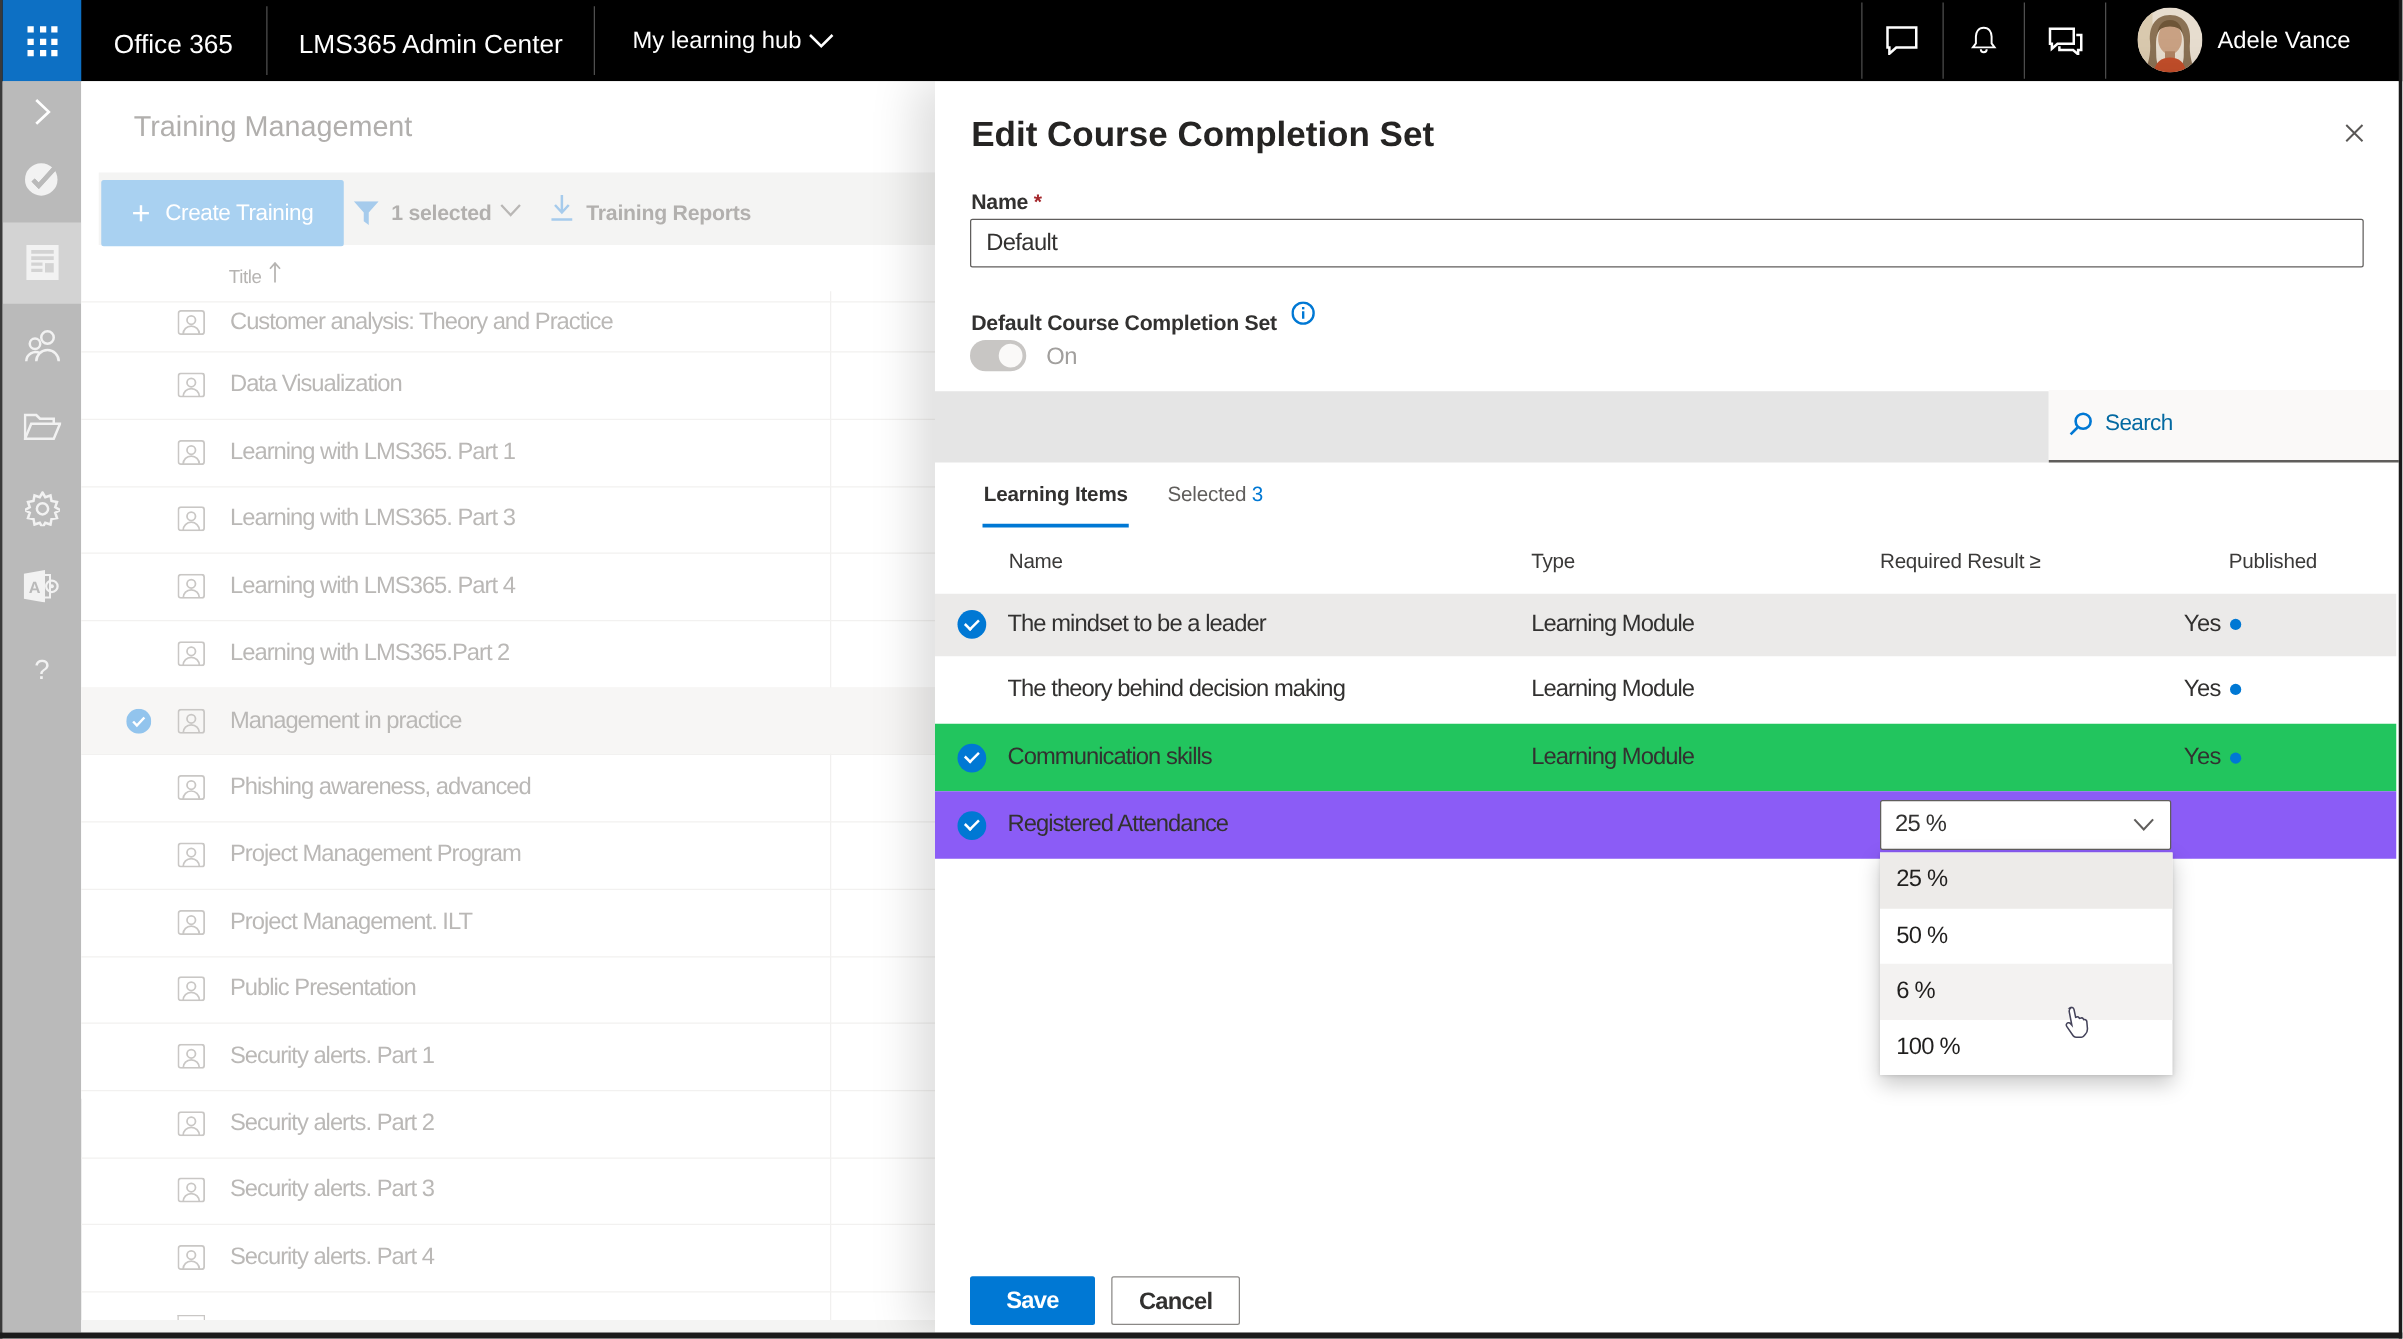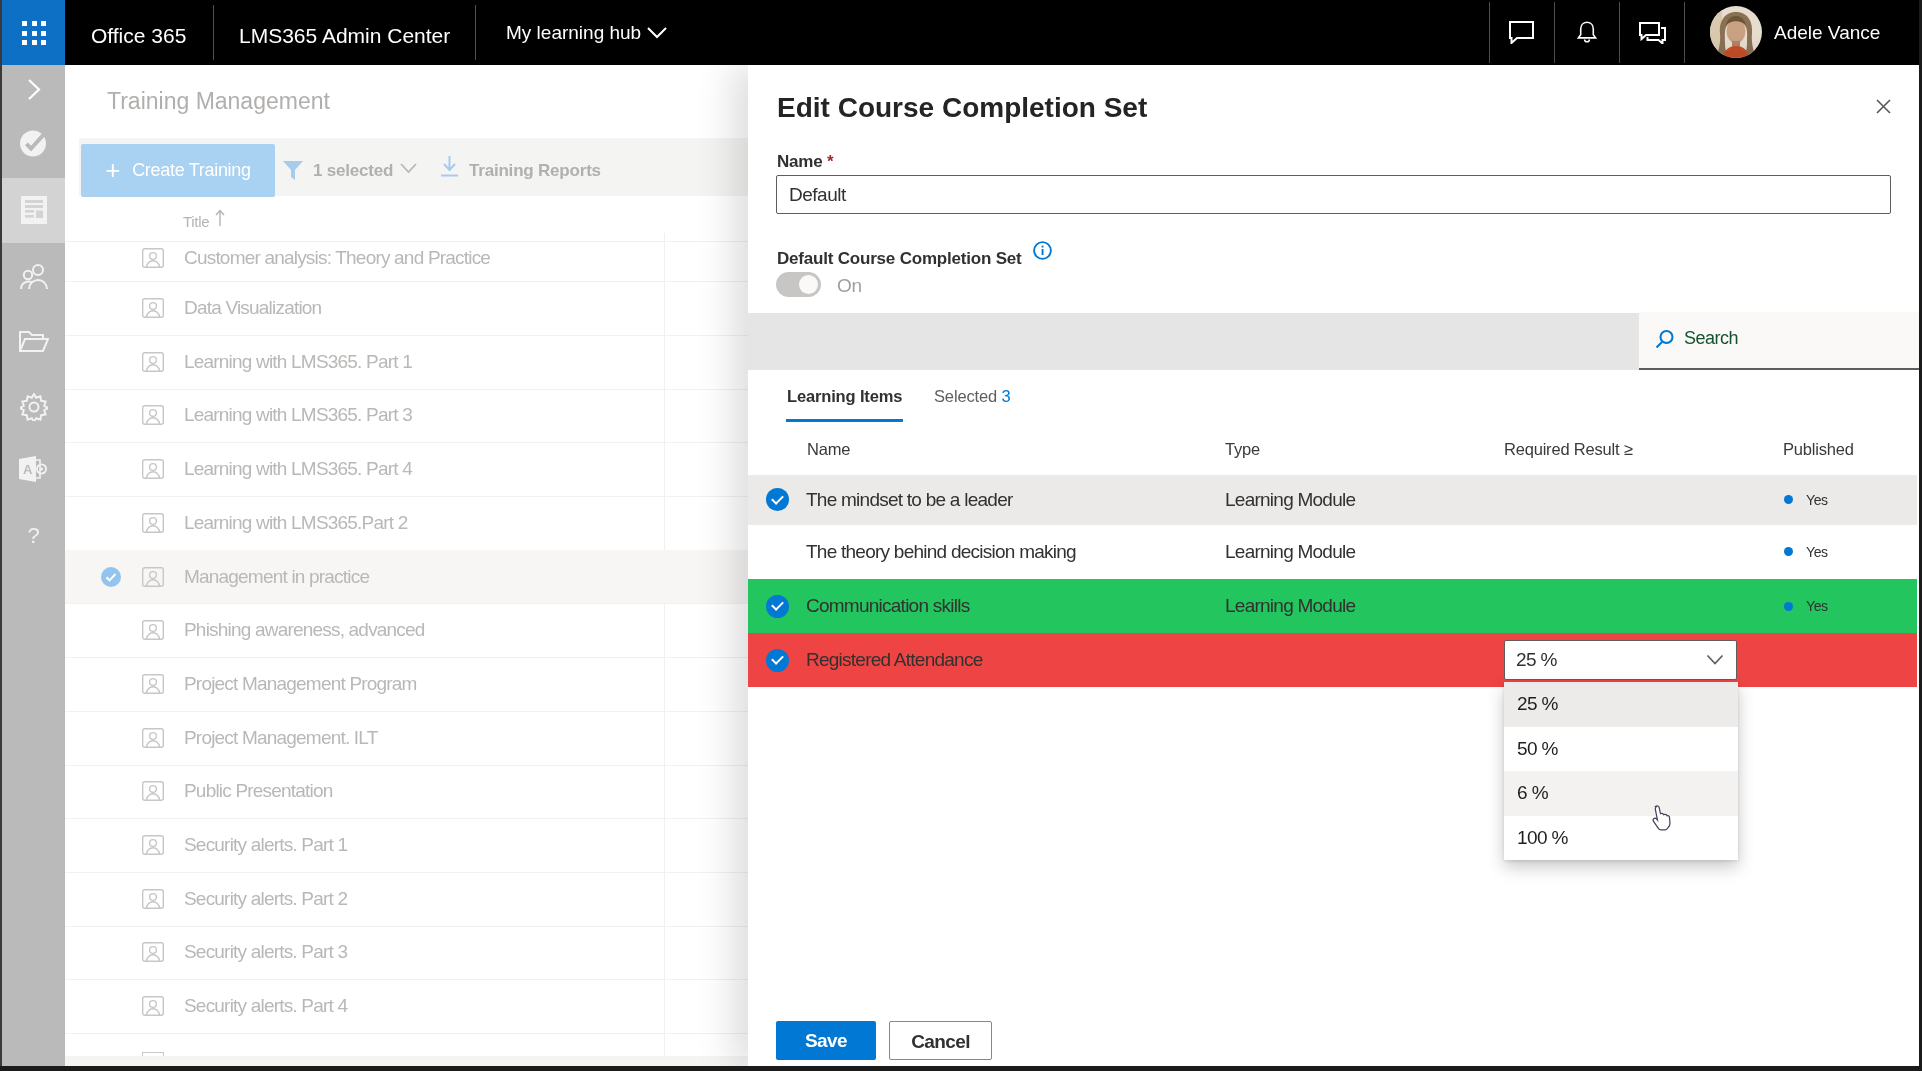--- a/index.html
+++ b/index.html
@@ -42,21 +42,21 @@
   .p { position:absolute; }
   .hdr { top:375px; font-size:16.5px; color:#3b3a39; letter-spacing:-0.2px; }
   .prow { left:0; width:1169px; }
   .prow .chk { position:absolute; left:18px; top:50%; margin-top:-11.5px; width:23px; height:23px; border-radius:50%;
     background:#0078d4; }
   .prow .chk::after { content:""; position:absolute; left:6px; top:6.5px; width:9px; height:5px;
     border-left:2.2px solid #fff; border-bottom:2.2px solid #fff; transform:rotate(-45deg); }
   .prow .nm { position:absolute; left:58px; top:50%; transform:translateY(-50%); font-size:19px; letter-spacing:-0.75px; color:#323130; white-space:nowrap; }
   .prow .tp { position:absolute; left:477px; top:50%; transform:translateY(-50%); font-size:19px; letter-spacing:-0.75px; color:#323130; }
   .prow .dot { position:absolute; left:1036px; top:50%; margin-top:-4.5px; width:9px; height:9px; border-radius:50%; background:#0078d4; }
-  .prow .ys { position:absolute; left:1058px; top:50%; transform:translateY(-50%); font-size:14px; letter-spacing:-0.4px; color:#323130; }
+  .prow .ys { position:absolute; left:999px; top:50%; transform:translateY(-50%); font-size:19px; letter-spacing:-0.4px; color:#323130; }
   .opt { height:44.5px; line-height:44.5px; padding-left:13px; font-size:19px; letter-spacing:-0.6px; color:#201f1e; }
   .btn { height:39px; line-height:39px; text-align:center; font-size:19px; letter-spacing:-0.6px; font-weight:700; border-radius:2px; }
 </style>
 </head>
 <body>
 <div class="abs" id="topbar"></div>
 <div class="abs" id="waffle">
     <div class="grid">
       <div></div>
       <div></div>
@@ -388,21 +388,21 @@
   <div class="p" style="left:28px; top:207px; width:45px; height:25px; background:#c8c6c4; border-radius:12.5px;"></div>
   <div class="p" style="left:51px; top:210px; width:19px; height:19px; background:#faf9f8; border-radius:50%;"></div>
   <div class="p" style="left:89px; top:208px; height:25px; line-height:25px; font-size:19px; letter-spacing:-0.4px; color:#a19f9d;">On</div>
 
   <div class="p" style="left:0; top:248px; width:891px; height:57px; background:#e5e5e5;"></div>
   <div class="p" style="left:891px; top:247px; width:280px; height:58px; background:#faf9f8; border-bottom:2px solid #605e5c;"></div>
   <svg class="p" style="left:907px; top:264px;" width="20" height="20" viewBox="0 0 20 20">
       <circle cx="11.5" cy="8" r="6" fill="none" stroke="#0078d4" stroke-width="2.1"></circle>
       <path d="M7 13 L1.5 18.5" stroke="#0078d4" stroke-width="2.1"></path>
     </svg>
-  <div class="p" style="left:936px; top:263px; font-size:18px; letter-spacing:-0.5px; color:#14532d;">Search</div>
+  <div class="p" style="left:936px; top:263px; font-size:18px; letter-spacing:-0.5px; color:#0369a1;">Search</div>
 
   <div class="p" style="left:39px; top:322px; font-size:16.5px; font-weight:700; color:#323130; letter-spacing:-0.15px;">Learning Items</div>
   <div class="p" style="left:38px; top:354px; width:117px; height:2.5px; background:#0078d4;"></div>
   <div class="p" style="left:186px; top:322px; font-size:16.5px; color:#605e5c; letter-spacing:-0.15px;">Selected <span style="color:#0078d4;">3</span></div>
 
   <div class="p hdr" style="left:59px;">Name</div>
   <div class="p hdr" style="left:477px;">Type</div>
   <div class="p hdr" style="left:756px;">Required Result ≥</div>
   <div class="p hdr" style="left:1035px;">Published</div>
 
@@ -419,21 +419,21 @@
       <span class="dot"></span>
       <span class="ys">Yes</span>
   </div>
   <div class="p prow" style="top:514px; height:54px; background:#22c55e;">
     <span class="chk"></span>
       <span class="nm">Communication skills</span>
       <span class="tp">Learning Module</span>
       <span class="dot"></span>
       <span class="ys">Yes</span>
   </div>
-  <div class="p prow" style="top:568px; height:54px; background:#ef4444;padding-left:40px;">
+  <div class="p prow" style="top:568px; height:54px; background:#8b5cf6;padding-left:40px;">
     <span class="chk"></span>
       <span class="nm">Registered Attendance</span>
   </div>
 
   <div class="p" style="left:756px; top:575px; width:233px; height:40px; background:#fff; border:1px solid #605e5c; border-radius:2px;"></div>
   <div class="p" style="left:768px; top:575px; height:40px; line-height:40px; font-size:19px; letter-spacing:-0.6px; color:#323130;">25 %</div>
   <svg class="p" style="left:958px; top:589px;" width="18" height="12" viewBox="0 0 18 12">
       <path d="M1.5 1.5 L9 9.5 L16.5 1.5" fill="none" stroke="#605e5c" stroke-width="1.7"></path>
     </svg>
 

